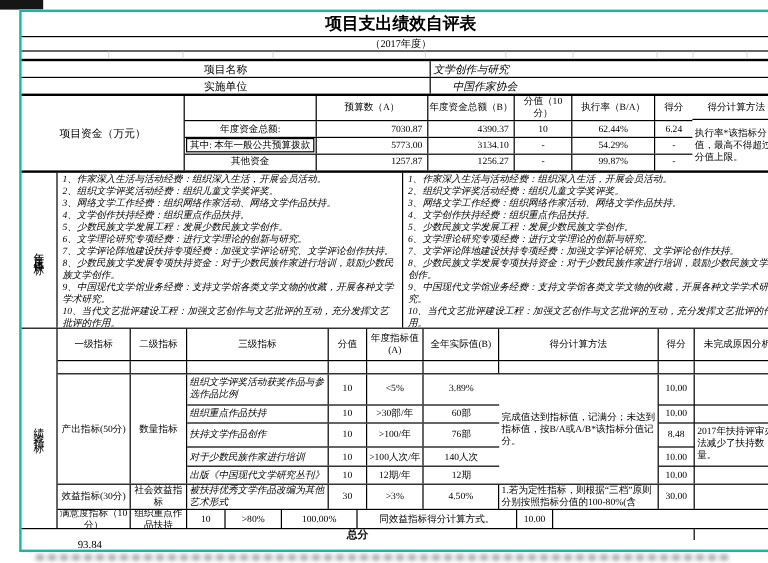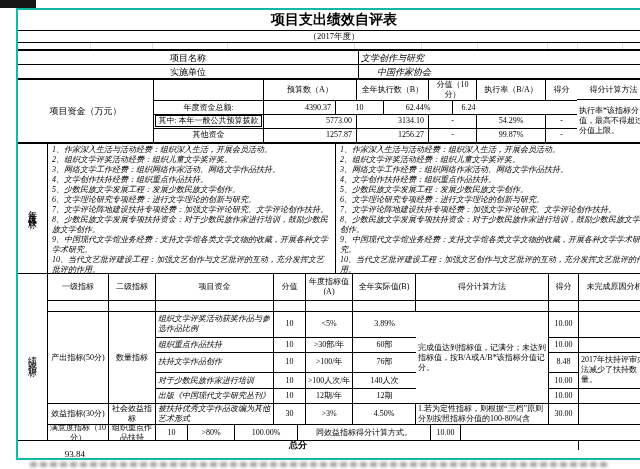--- a/index.html
+++ b/index.html
@@ -61,27 +61,28 @@
       <div class="cell lbl" style="width:341px">实施单位</div>
       <div class="cell last left lbl" style="width:291px;padding-left:18px">中国作家协会</div>
     </div>
 
     <div class="row thick" style="height:64px">
       <div class="cell lbl" style="width:136px">项目资金（万元）</div>
       <div class="col" style="width:423px">
         <div class="irow" style="height:21px">
           <div class="cell" style="width:110px"></div>
           <div class="cell" style="width:93px">预算数（A）</div>
-          <div class="cell" style="width:72px">全年执行数（B）</div>
+          <div class="cell" style="width:72px">年度资金总额（B）</div>
           <div class="cell" style="width:48px">分值（10分）</div>
           <div class="cell" style="width:69px">执行率（B/A）</div>
           <div class="cell last" style="width:31px">得分</div>
         </div>
         <div class="irow" style="height:15px">
           <div class="cell" style="width:110px">年度资金总额:</div>
+          <div class="cell right" style="width:93px">7030.87</div>
           <div class="cell right" style="width:72px">4390.37</div>
           <div class="cell" style="width:48px">10</div>
           <div class="cell" style="width:69px">62.44%</div>
           <div class="cell last" style="width:31px">6.24</div>
         </div>
         <div class="irow" style="height:14px">
           <div class="cell" style="width:110px;padding:0 1px">
               <span class="boxed">其中: 本年一般公共预算拨款</span>
             </div>
           <div class="cell right" style="width:93px">5773.00</div>
@@ -137,21 +138,21 @@
       </div>
     </div>
 
     <div class="row" style="height:167px">
       <div class="cell vcell" style="width:30px;letter-spacing:4px">绩效指标</div>
       <div class="col" style="width:602px">
 
         <div class="irow" style="height:28px">
           <div class="cell" style="width:61px">一级指标</div>
           <div class="cell" style="width:47px">二级指标</div>
-          <div class="cell" style="width:118px">项目资金</div>
+          <div class="cell" style="width:118px">三级指标</div>
           <div class="cell" style="width:32px">分值</div>
           <div class="cell" style="width:47px">年度指标值(A)</div>
           <div class="cell" style="width:63px">全年实际值(B)</div>
           <div class="cell" style="width:133px">得分计算方法</div>
           <div class="cell" style="width:30px">得分</div>
           <div class="cell last" style="width:71px">未完成原因分析</div>
         </div>
 
         <div class="irow" style="height:11px">
           <div class="cell" style="width:61px"></div>

